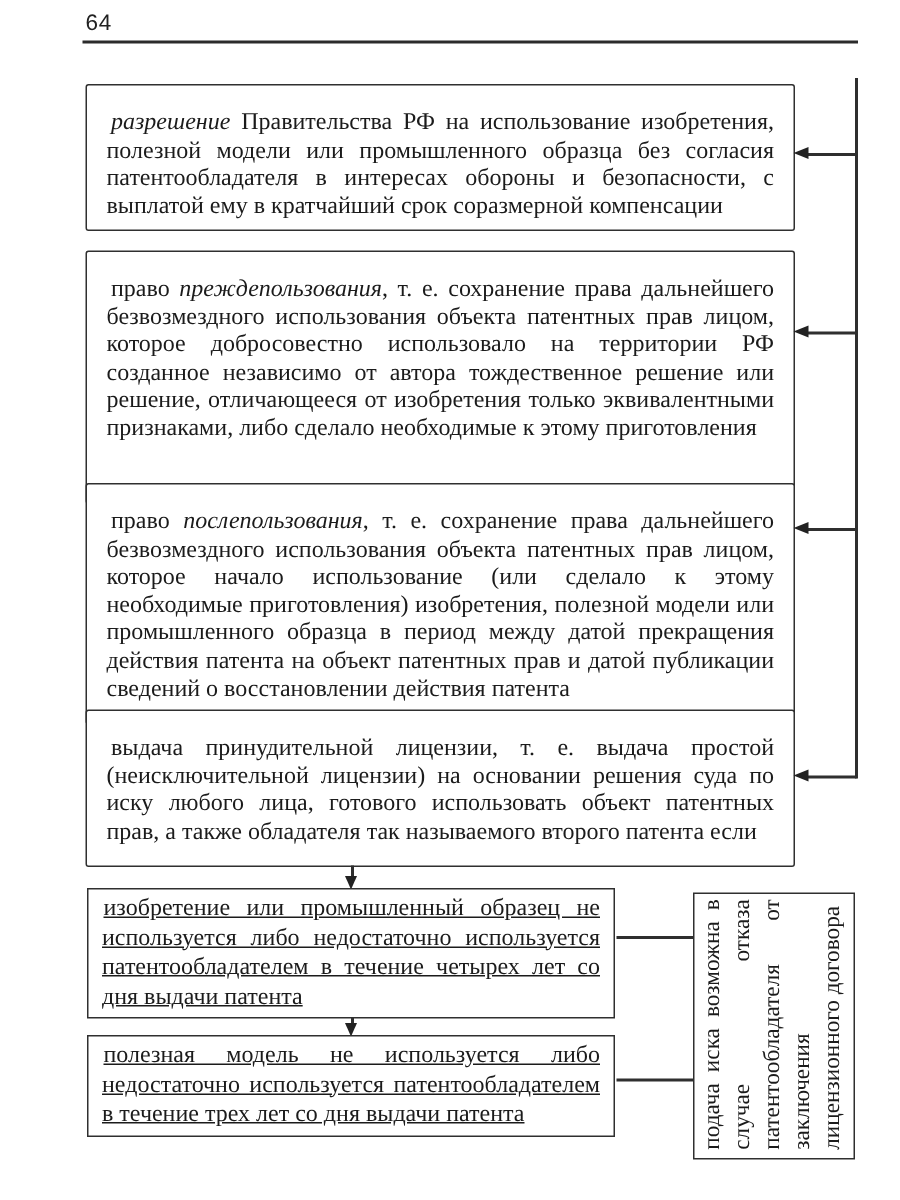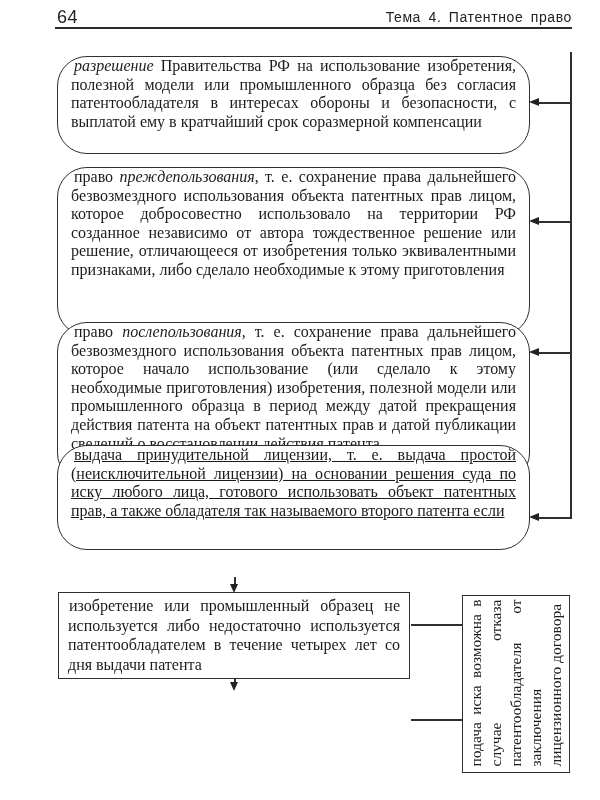--- a/index.html
+++ b/index.html
@@ -1,68 +1,67 @@
 <!DOCTYPE html>
 <html lang="ru"><head>
 <meta charset="utf-8">
 <style>
   html,body{margin:0;padding:0;background:#fff;}
   #page{position:relative;width:600px;height:800px;background:#fff;overflow:hidden;
         font-family:"Liberation Serif","DejaVu Serif",serif;color:#1b1b1b;}
   
   .hdr-num{position:absolute;left:57px;top:7px;font-family:"Liberation Sans","DejaVu Sans",sans-serif;
-           font-size:18px;letter-spacing:.5px;color:#222;}
+           font-size:15px;letter-spacing:.5px;color:#222;}
   .hdr-title{position:absolute;right:28px;top:9px;font-family:"Liberation Sans","DejaVu Sans",sans-serif;
              font-size:14px;letter-spacing:.6px;word-spacing:3px;color:#222;}
   .hdr-rule{position:absolute;left:55px;top:27px;width:517px;height:2px;background:#2b2b2b;}
   
-  .rbox{position:absolute;left:57px;width:473px;border:1.4px solid #2f2f2f;border-radius:30px;
-        box-sizing:border-box;padding:0 13px 0 13px;overflow:hidden;background:#fff;}
+  .rbox{position:absolute;left:57px;width:473px;border:1.4px solid #2f2f2f;border-radius:2px;
+        box-sizing:border-box;padding:16px 13px 0 13px;overflow:hidden;background:#fff;}
   .rbox p, .sbox p{margin:0;font-size:16px;line-height:18.6px;text-align:justify;text-indent:3px;
         hyphens:auto;-webkit-hyphens:auto;}
   .it{font-style:italic;}
   
   .sbox{position:absolute;left:58px;width:352px;border:1.4px solid #2f2f2f;box-sizing:border-box;
         padding:3px 9px 0 9px;overflow:hidden;background:#fff;}
-  .sbox p{line-height:19.5px;text-indent:1px;}
+  .sbox p{line-height:19.5px;text-indent:1px;text-decoration:underline;}
   
   .vbox{position:absolute;left:462px;top:595px;width:108px;height:178px;border:1.4px solid #2f2f2f;
         box-sizing:border-box;overflow:visible;background:#fff;}
   .vbox-inner{position:absolute;left:-31px;top:37px;width:167px;height:100px;
         transform:rotate(-90deg);font-size:15.5px;line-height:20px;text-align:justify;}
   
   .hline{position:absolute;height:1.6px;background:#2f2f2f;}
   .vline{position:absolute;width:1.6px;background:#2f2f2f;}
   .ah-left{position:absolute;width:0;height:0;border-top:4.5px solid transparent;
            border-bottom:4.5px solid transparent;border-right:10px solid #222;}
   .ah-down{position:absolute;width:0;height:0;border-left:4.5px solid transparent;
            border-right:4.5px solid transparent;border-top:9px solid #222;}
 </style>
 </head>
 <body>
 
 <div id="page">
 
   <div class="hdr-num">64</div>
-  <div class="hdr-title">Тема 4. Патентное право</div>
   <div class="hdr-rule"></div>
 
   <div class="rbox" style="top:56px;height:98px;">
     <p><span></span><span class="it">разрешение</span><span> Правительства РФ на использование изобретения, полезной модели или промышленного образца без согласия патентообладателя в интересах обороны и безопасности, с выплатой ему в кратчайший срок соразмерной компенсации</span></p>
   </div>
 
   <div class="rbox" style="top:167px;height:169px;">
     <p><span>право </span><span class="it">преждепользования</span><span>, т. е. сохранение права дальнейшего безвозмездного использования объекта патентных прав лицом, которое добросовестно использовало на территории РФ созданное независимо от автора тождественное решение или решение, отличающееся от изобретения только эквивалентными признаками, либо сделало необходимые к этому приготовления</span></p>
   </div>
 
   <div class="rbox" style="top:322px;height:161px;">
     <p><span>право </span><span class="it">послепользования</span><span>, т. е. сохранение права дальнейшего безвозмездного использования объекта патентных прав лицом, которое начало использование (или сделало к этому необходимые приготовления) изобретения, полезной модели или промышленного образца в период между датой прекращения действия патента на объект патентных прав и датой публикации сведений о восстановлении действия патента</span></p>
   </div>
 
-  <div class="rbox" style="top:445px;height:105px;text-decoration:underline;">
+  <div class="rbox" style="top:473px;height:105px;">
     <p><span></span><span class="it"></span><span>выдача принудительной лицензии, т. е. выдача простой (неисключительной лицензии) на основании решения суда по иску любого лица, готового использовать объект патентных прав, а также обладателя так называемого второго патента если</span></p>
   </div>
 
   <div class="vline" style="left:570px;top:52px;height:467px;"></div>
 
   <div>
     <div class="hline" style="left:537px;top:102px;width:34px;"></div>
     <div class="ah-left" style="left:529px;top:98px;"></div>
   </div>
   <div>
@@ -85,20 +84,23 @@
 
   <div class="sbox" style="top:592px;height:87px;">
     <p>изобретение или промышленный образец не используется либо недостаточно используется патентообладателем в течение четырех лет со дня выдачи патента</p>
   </div>
 
   <div>
     <div class="vline" style="left:234px;top:678px;height:6px;"></div>
     <div class="ah-down" style="left:230px;top:682px;"></div>
   </div>
 
+  <div class="sbox" style="top:690px;height:68px;">
+    <p>полезная модель не используется либо недостаточно используется патентообладателем в течение трех лет со дня выдачи патента</p>
+  </div>
 
   <div class="hline" style="left:411px;top:624px;width:51px;"></div>
   <div class="hline" style="left:411px;top:719px;width:51px;"></div>
 
   <div class="vbox">
     <div class="vbox-inner">подача иска возможна в случае отказа патентообладателя от заключения лицензионного договора</div>
   </div>
 
 </div>
 

